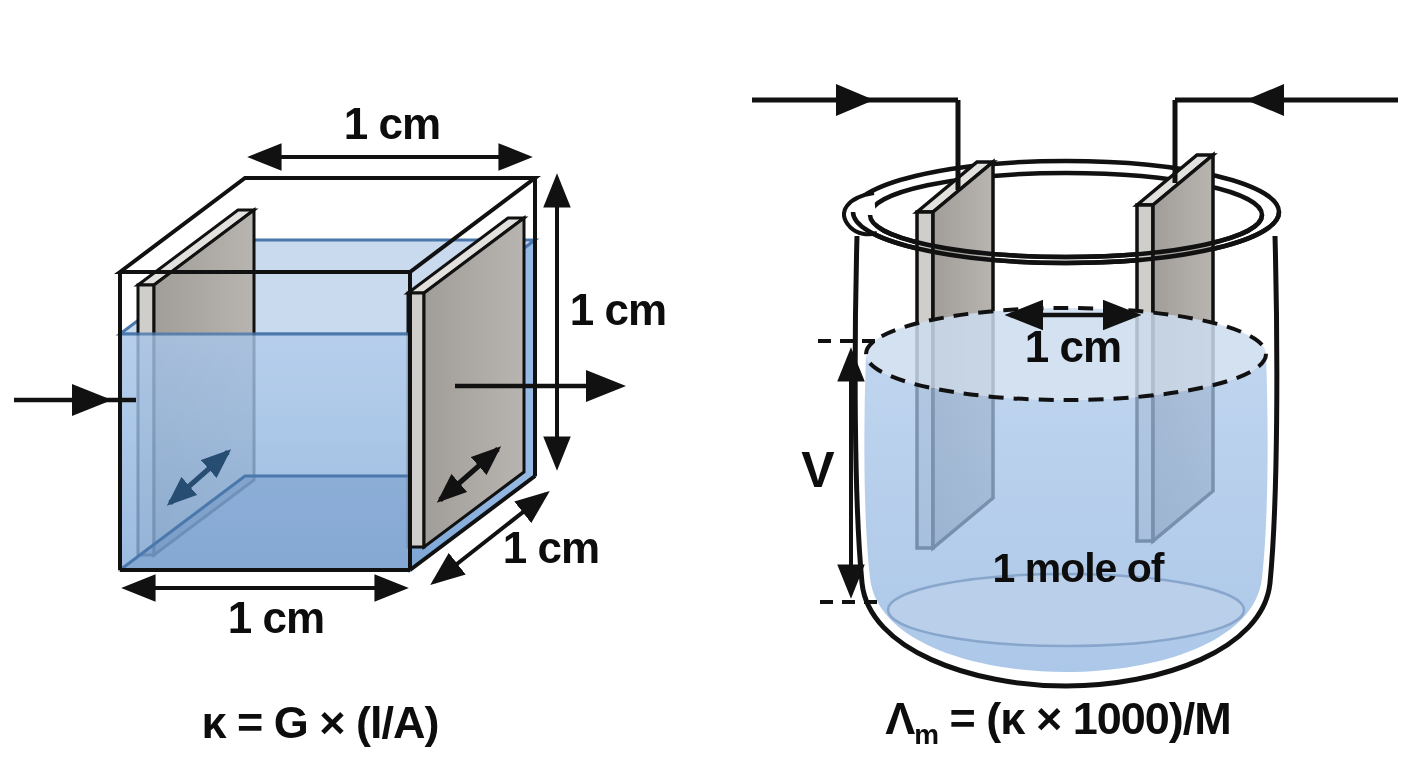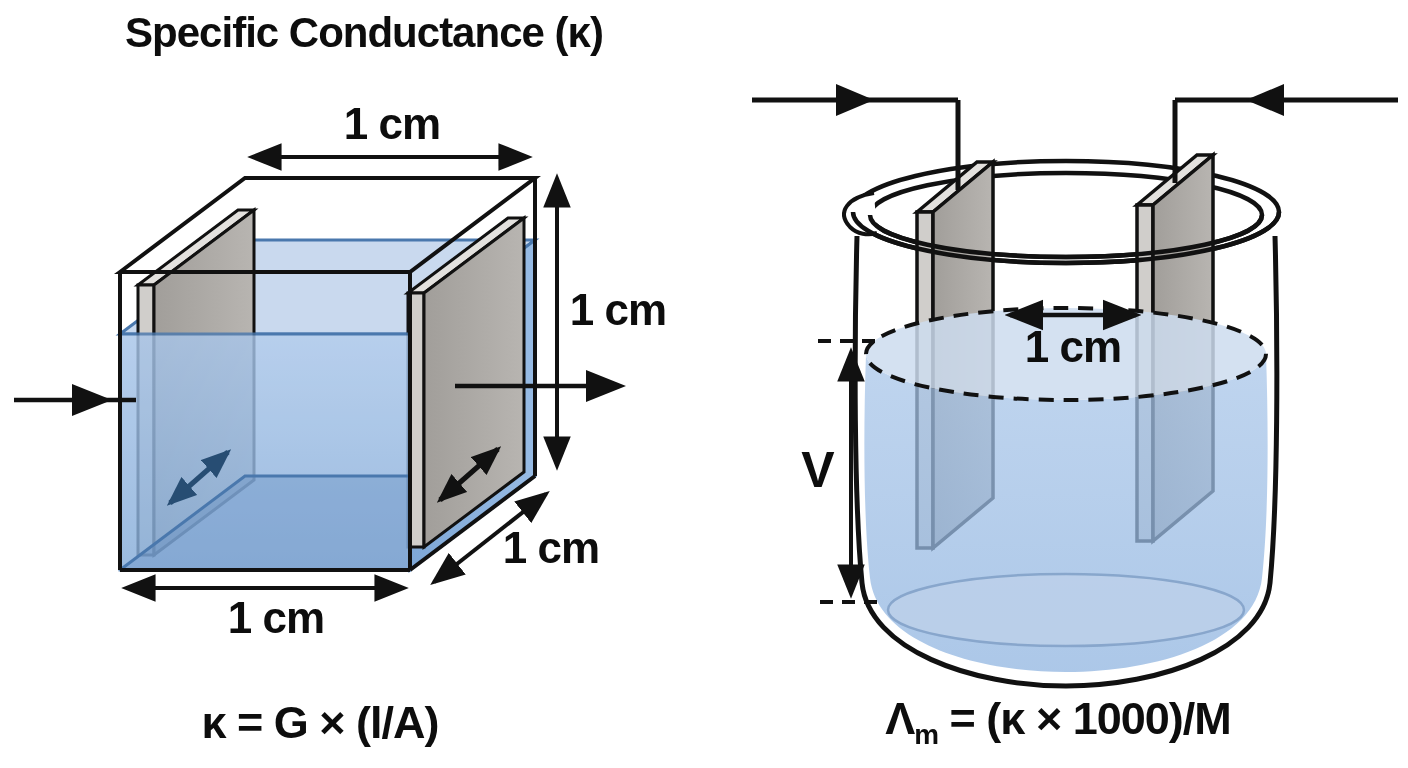--- a/index.html
+++ b/index.html
@@ -150,29 +150,29 @@
       <line x1="1010" y1="315" x2="1136" y2="315" stroke="#111" stroke-width="4.5" marker-start="url(#ah)" marker-end="url(#ah)"></line>
 
       <g>
         <line x1="818" y1="341" x2="876" y2="341" stroke="#111" stroke-width="4" stroke-dasharray="13 9"></line>
         <line x1="851" y1="352" x2="851" y2="594" stroke="#111" stroke-width="4" marker-start="url(#ah)" marker-end="url(#ah)"></line>
         <line x1="820" y1="602" x2="878" y2="602" stroke="#111" stroke-width="4" stroke-dasharray="13 9"></line>
       </g>
     </g>
   </svg>
 
-  <div class="lbl title" style="left:364px;top:33px;">Specific Conductance (κ)</div>
 
   <div class="lbl dim" style="left:392px;top:124px;">1 cm</div>
   <div class="lbl dim" style="left:618px;top:310px;">1 cm</div>
   <div class="lbl dim" style="left:276px;top:618px;">1 cm</div>
   <div class="lbl dim" style="left:551px;top:548px;">1 cm</div>
 
   <div class="lbl dim" style="left:1073px;top:347px;">1 cm</div>
   <div class="lbl vlabel" style="left:818px;top:470px;">V</div>
 
   <div class="lbl mole" style="left:1078px;top:568px;">
+    <div>1 mole of</div>
   </div>
 
   <div class="lbl formula" style="left:320px;top:722px;">κ = G × (l/A)</div>
   <div class="lbl formula" style="left:1058px;top:722px;"><span>Λ</span><sub>m</sub><span> = (κ × 1000)/M</span></div>
 
 </div>
 
 </body></html>

